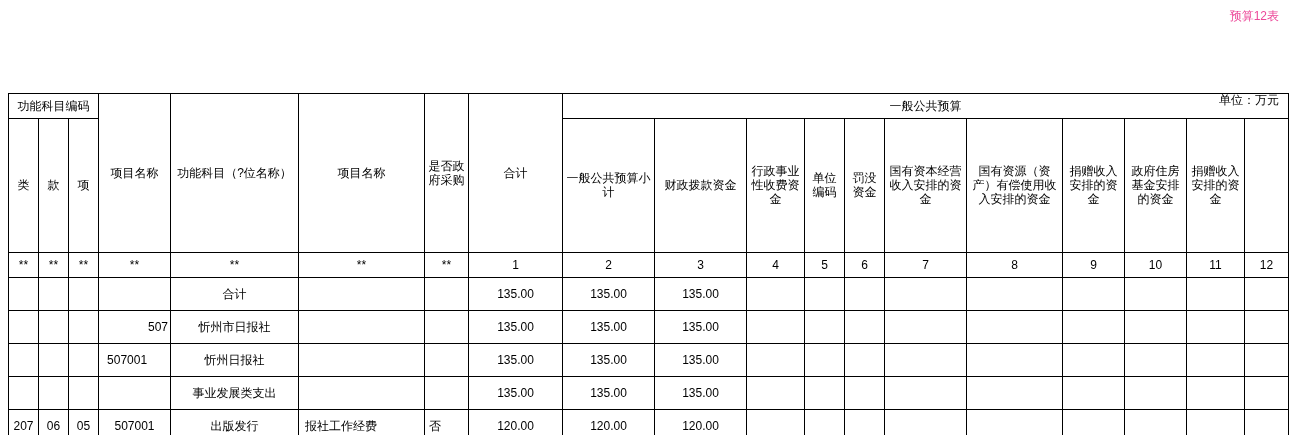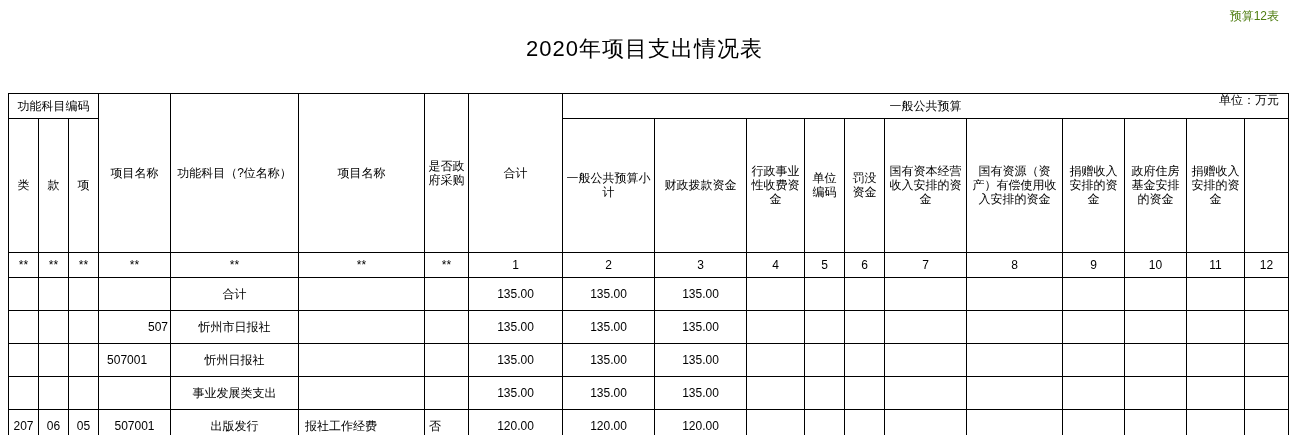--- a/index.html
+++ b/index.html
@@ -17,21 +17,21 @@
   .page {
     position: relative;
     width: 1289px;
     height: 435px;
   }
   .corner-note {
     position: absolute;
     top: 8px;
     right: 10px;
     font-size: 12px;
-    color: #4d7c0f;
+    color: #ec4899;
   }
   .doc-title {
     position: absolute;
     top: 34px;
     left: 0;
     width: 1289px;
     text-align: center;
     font-size: 22px;
     font-weight: normal;
     letter-spacing: 1px;
@@ -106,21 +106,20 @@
   .c-zfxjj { width: 44px; }
   .c-nrzh  { width: 44px; }
 </style>
 </head>
 <body>
 
 <div class="page">
 
   <div class="corner-note">预算12表</div>
 
-  <div class="doc-title">2020年项目支出情况表</div>
 
   <div class="unit-note">单位：万元</div>
 
   <table class="budget">
     <colgroup>
       <col class="c-lei">
         <col class="c-kuan">
         <col class="c-xiang">
       <col class="c-dwbm">
         <col class="c-gnkm">

